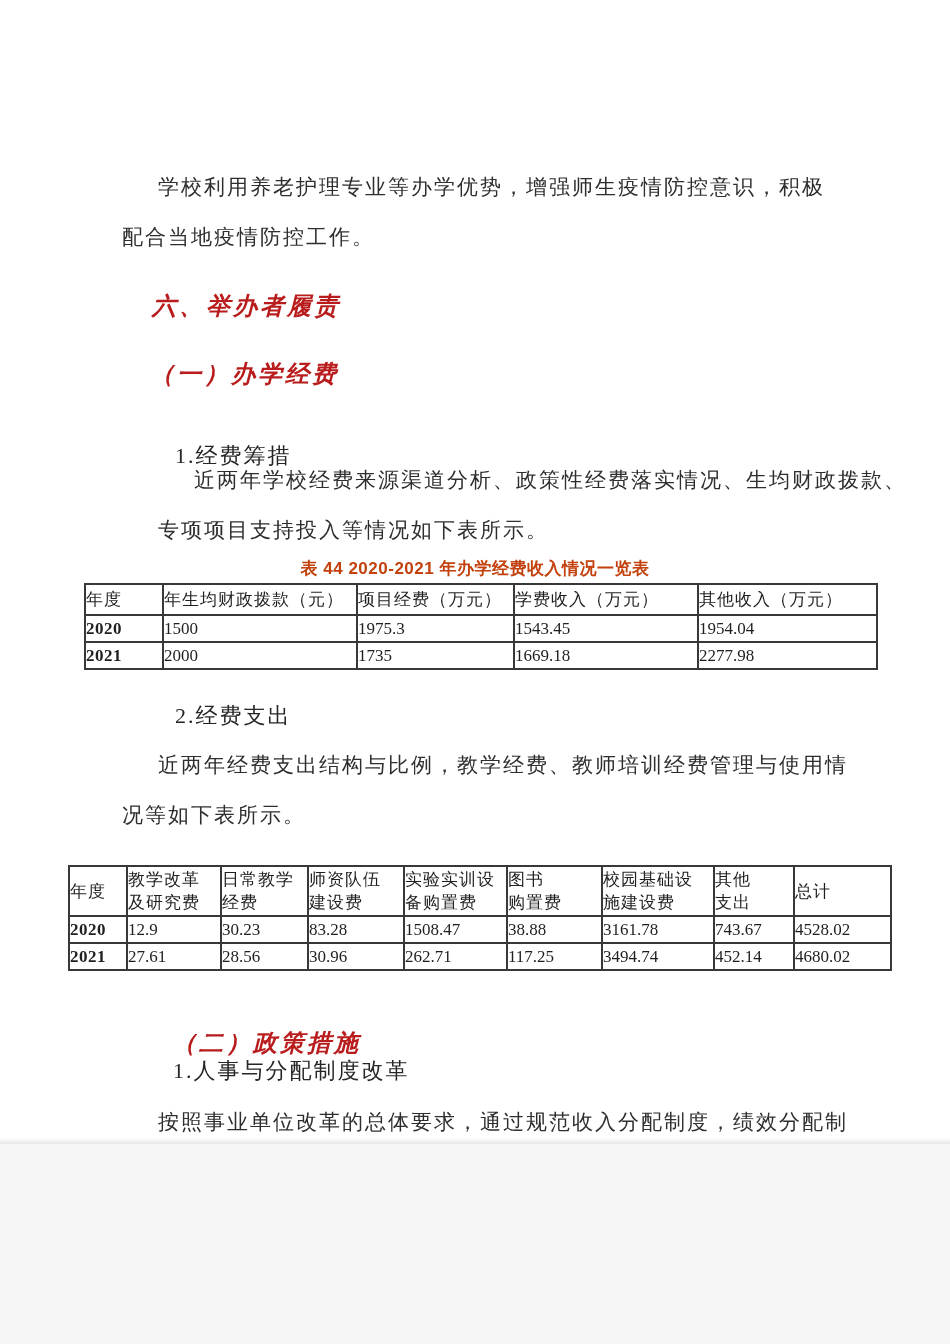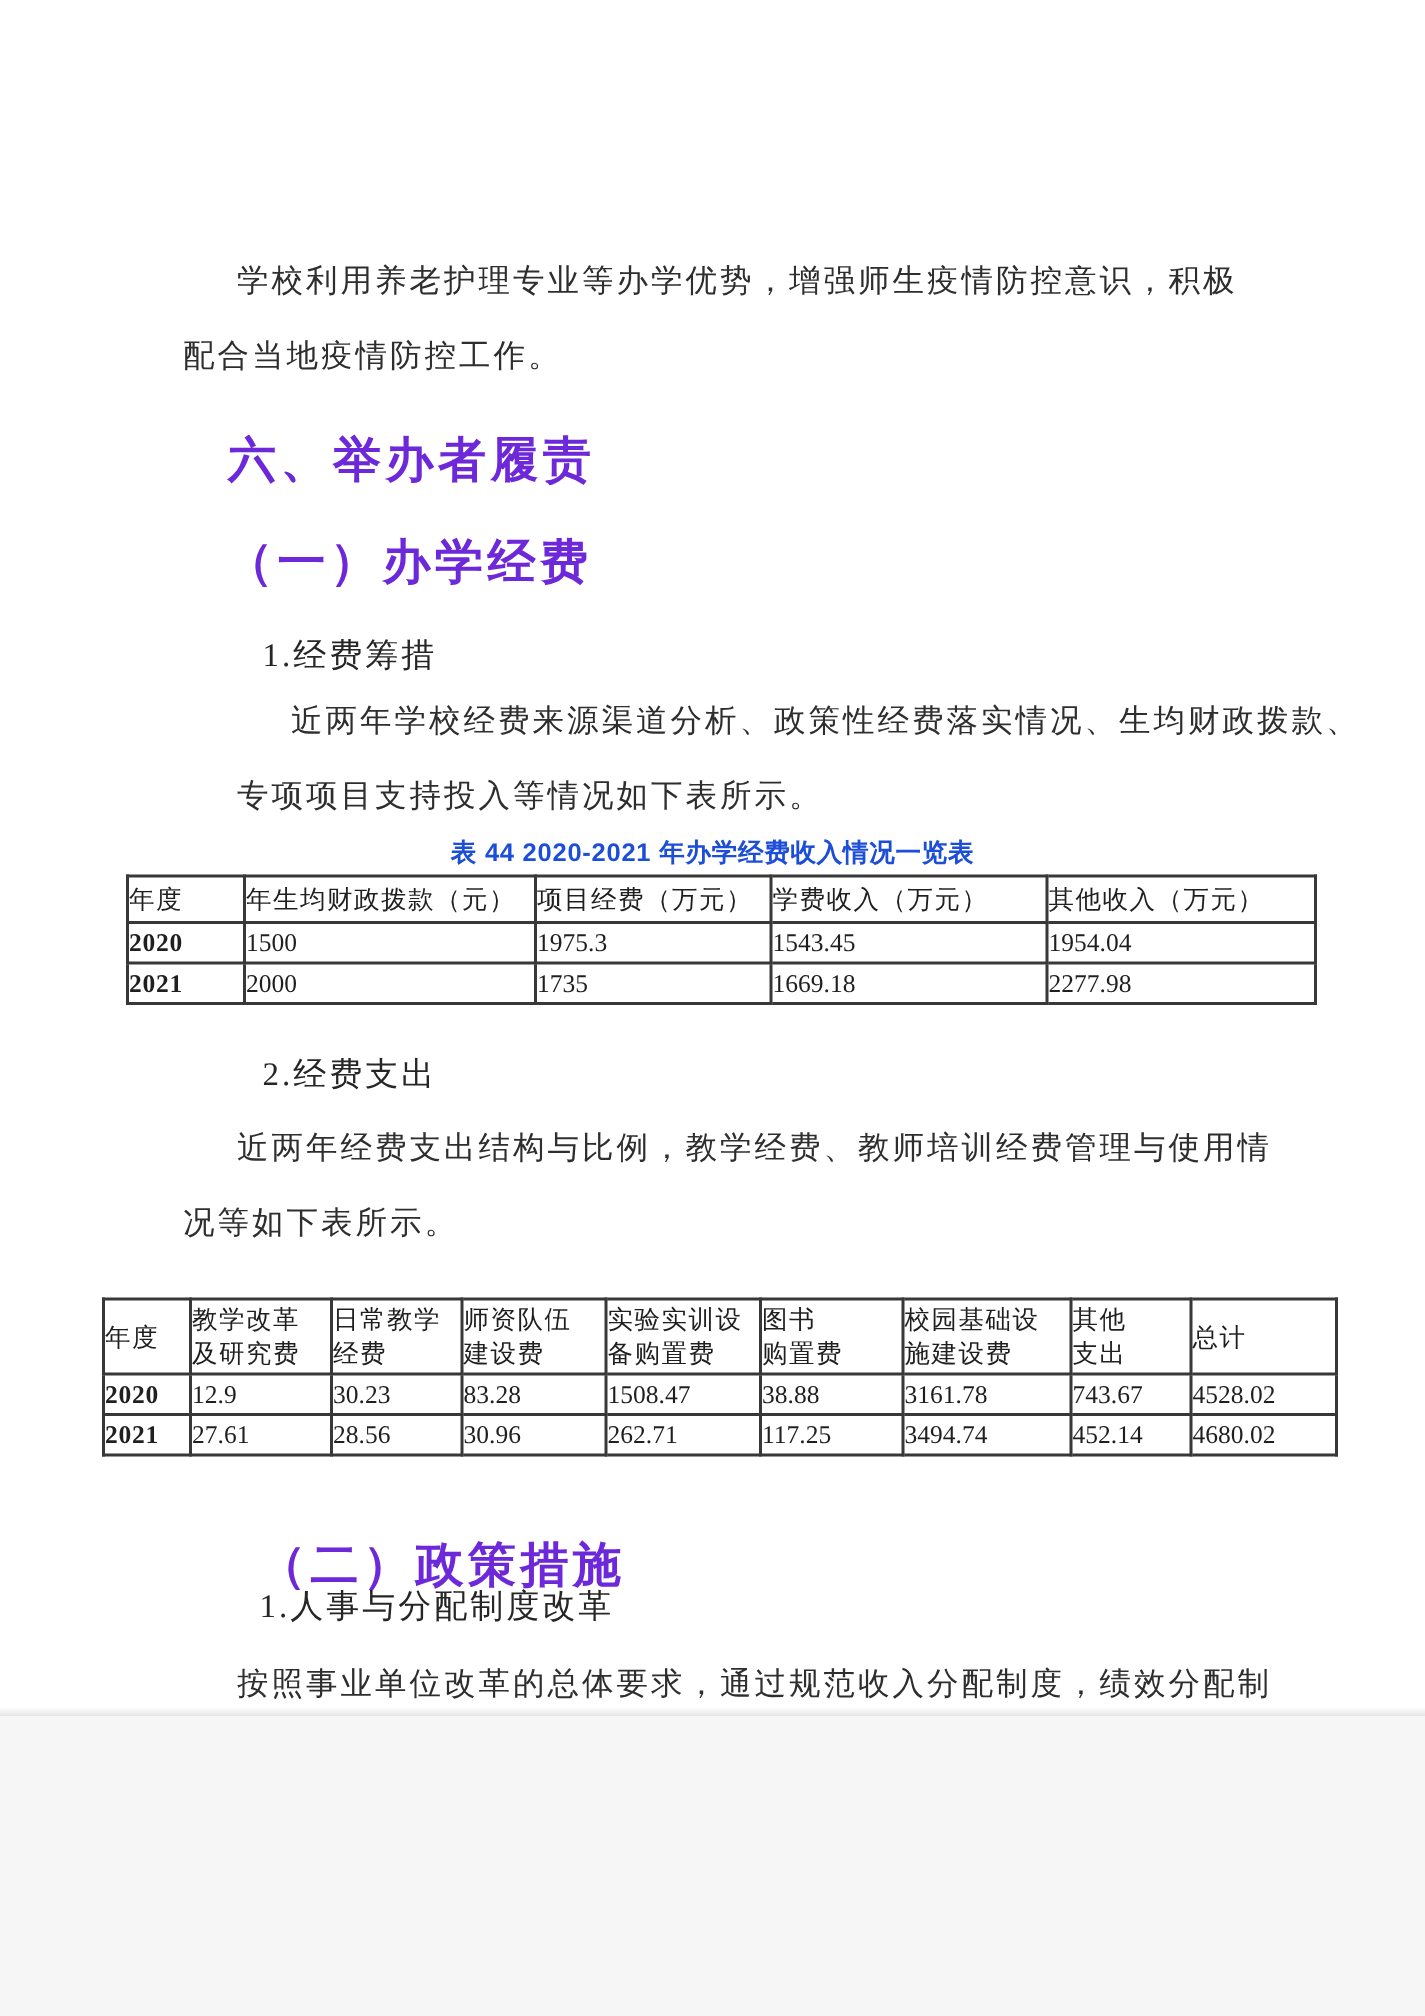--- a/index.html
+++ b/index.html
@@ -20,38 +20,39 @@
     left:122px; width:755px;
     font-size:21px; line-height:50px;
     letter-spacing:2px;
     text-indent:36px;
     white-space:pre-line;
     text-align:left;
     color:#2e2e2e;
   }
   .h-major {
     position:absolute;
-    font-size:32px; line-height:31px;
+    font-size:24px; line-height:31px;
     font-weight:600; letter-spacing:3px;
-    color:#6d28d9;
+    color:#b91c1c;
+    font-style:italic;
   }
   .h-minor {
     position:absolute;
     font-size:22px; line-height:30px;
     font-weight:500; letter-spacing:2px;
     color:#262626;
   }
   .caption {
     position:absolute;
     left:0; width:100%;
     text-align:center;
     font-family:"Liberation Sans","DejaVu Sans",sans-serif;
     font-size:17px; line-height:22px;
     font-weight:600; letter-spacing:0.5px;
-    color:#1d4ed8;
+    color:#c2410c;
   }
   table.doc-table {
     position:absolute;
     border-collapse:collapse;
     table-layout:fixed;
     background:#ffffff;
   }
   .doc-table th, .doc-table td {
     border:2px solid #383838;
     text-align:left; vertical-align:middle;
@@ -96,21 +97,21 @@
 
 <div class="page">
 
   <p class="para" style="top:162px;">学校利用养老护理专业等办学优势，增强师生疫情防控意识，积极
 配合当地疫情防控工作。</p>
 
   <div class="h-major" style="top:291px; left:152px;">六、举办者履责</div>
 
   <div class="h-major" style="top:359px; left:150px;">（一）办学经费</div>
 
-  <div class="h-minor" style="top:422px; left:175px;">1.经费筹措</div>
+  <div class="h-minor" style="top:441px; left:175px;">1.经费筹措</div>
 
   <p class="para" style="top:455px;margin-left:36px;">近两年学校经费来源渠道分析、政策性经费落实情况、生均财政拨款、
 专项项目支持投入等情况如下表所示。</p>
 
   <div class="caption" style="top:558px;">表 44 2020-2021 年办学经费收入情况一览表</div>
 
   <table class="doc-table" style="top:583px; left:84px; width:792px;">
     <colgroup>
       <col style="width:78px">
         <col style="width:194px">

